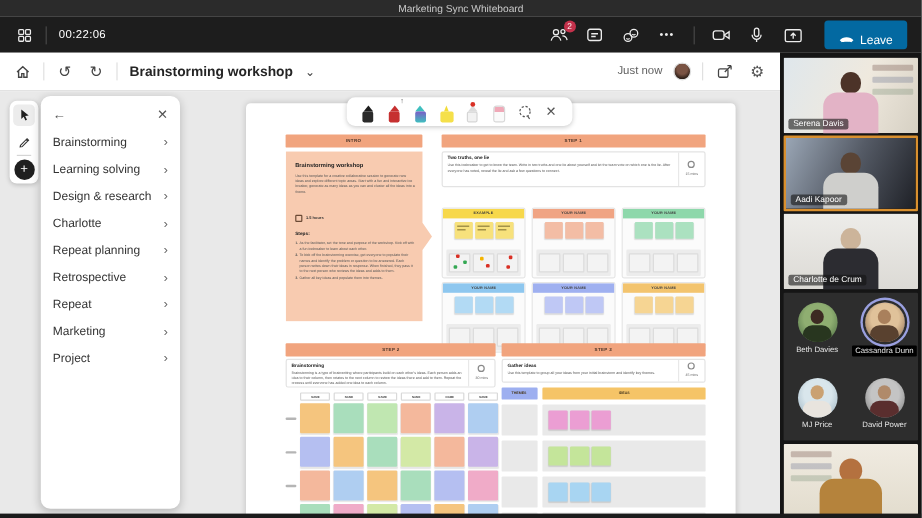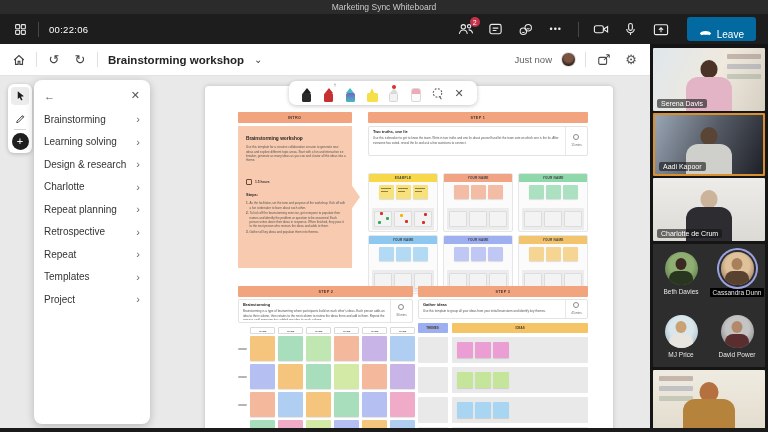--- a/index.html
+++ b/index.html
@@ -580,21 +580,21 @@
               </div>
             <div class="tpl-item">
                 <span class="lb">Retrospective</span>
                 <span class="chev">›</span>
               </div>
             <div class="tpl-item">
                 <span class="lb">Repeat</span>
                 <span class="chev">›</span>
               </div>
             <div class="tpl-item">
-                <span class="lb">Templates</span>
+                <span class="lb">Marketing</span>
                 <span class="chev">›</span>
               </div>
             <div class="tpl-item">
                 <span class="lb">Project</span>
                 <span class="chev">›</span>
               </div>
           </div>
         </div>
 
         <div class="pentb">

